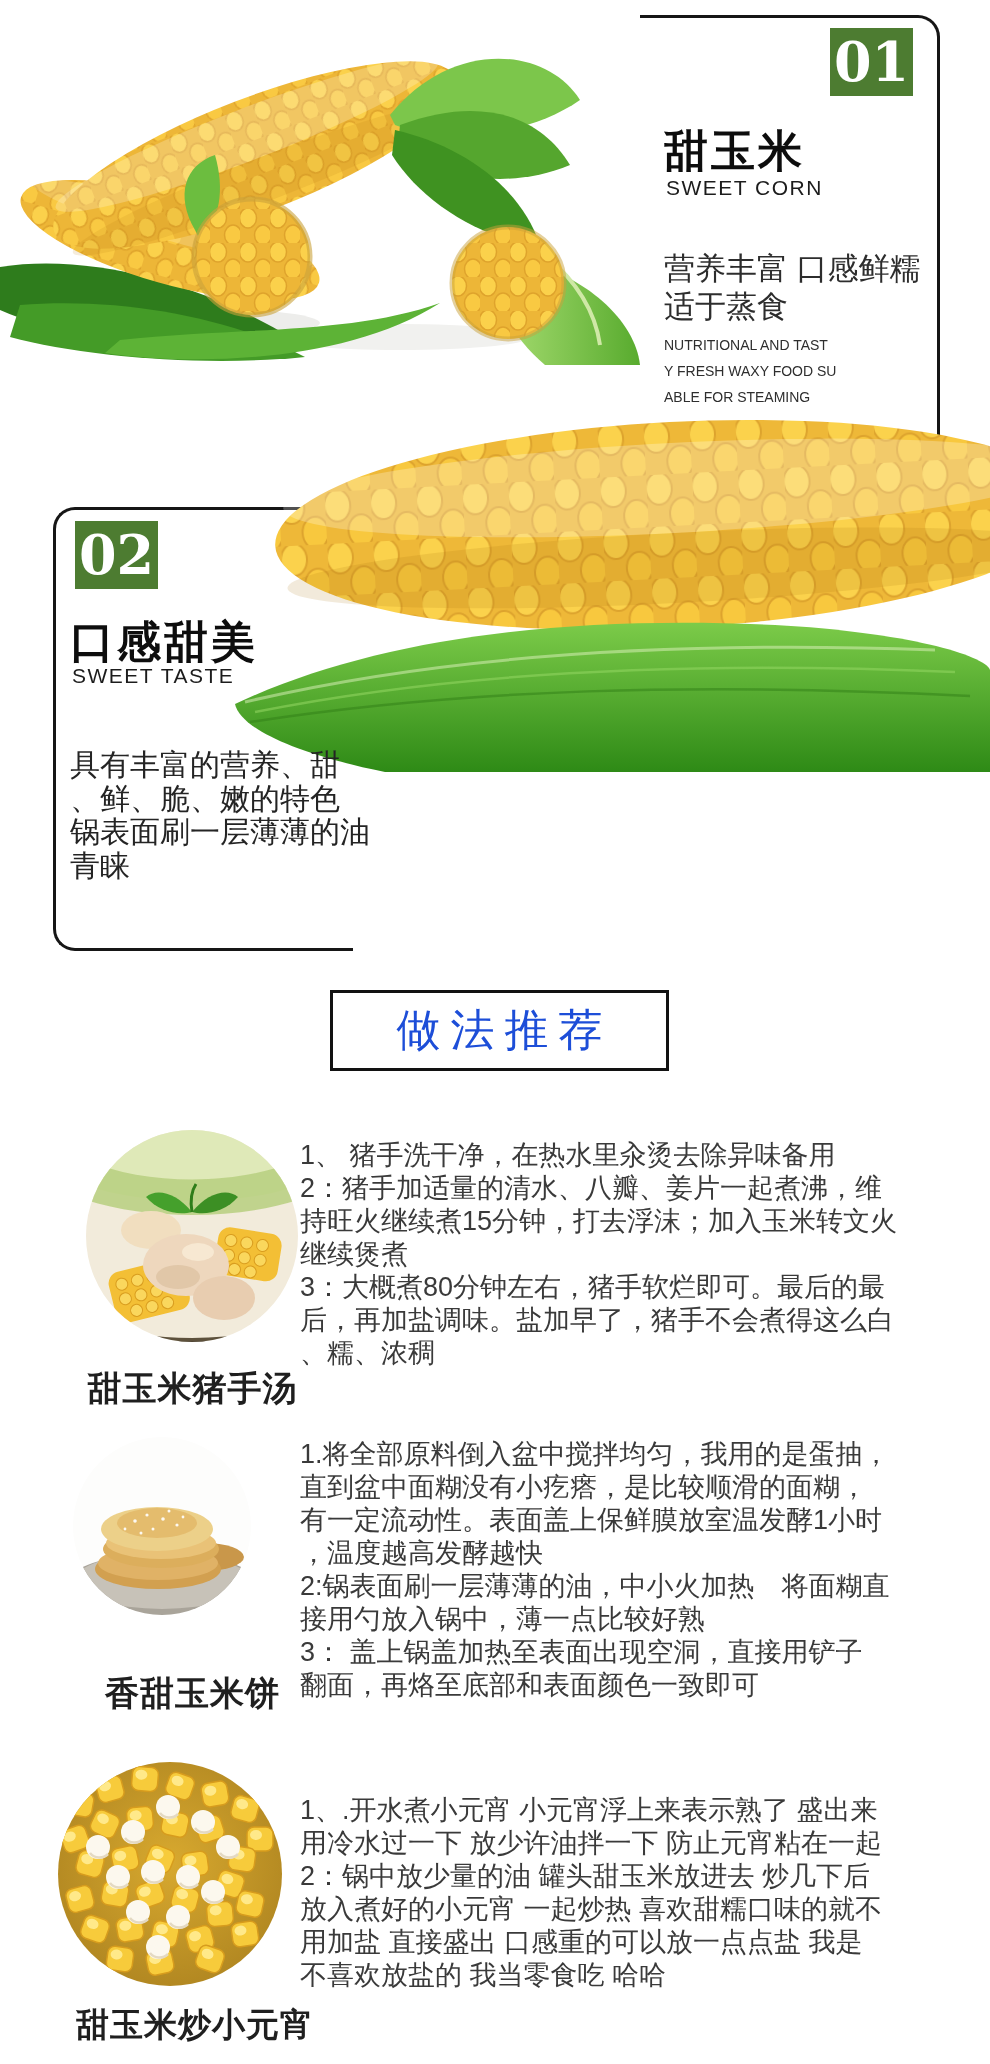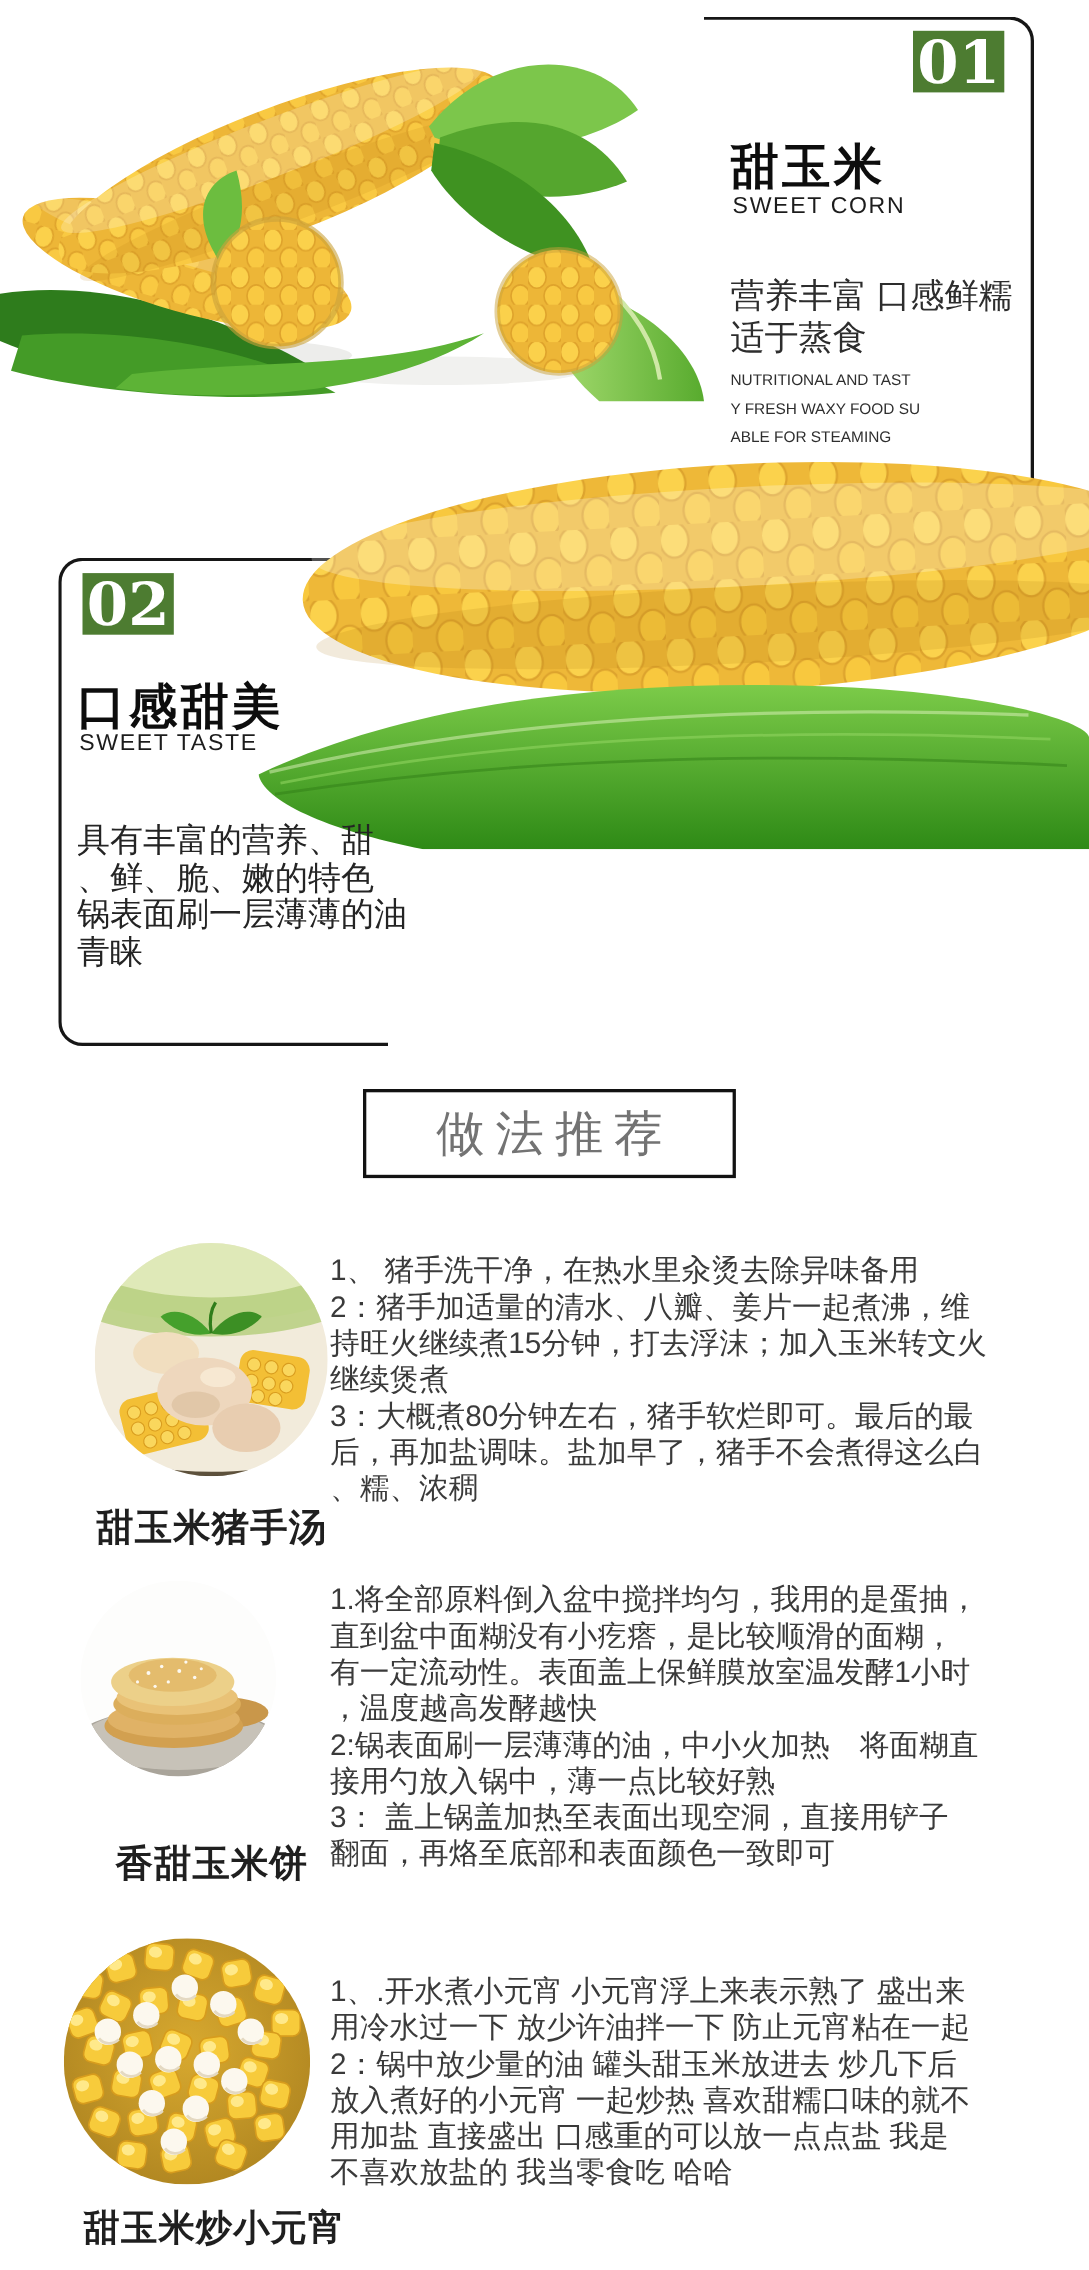--- a/index.html
+++ b/index.html
@@ -4,31 +4,31 @@
 <style>
   html,body{margin:0;padding:0;background:#fff;}
   #page{position:relative;width:990px;height:2064px;background:#ffffff;overflow:hidden;
         font-family:"Liberation Sans",sans-serif;}
   .abs{position:absolute;}
   
   .frame1{left:640px;top:15px;width:297px;height:443px;border:3px solid #161616;border-left:none;
           border-radius:0 22px 22px 0;}
   .frame2{left:53px;top:507px;width:297px;height:438px;border:3px solid #161616;border-right:none;
           border-radius:22px 0 0 22px;}
-  .badge{width:83px;height:56px;background:#4d7c31;color:#fff;display:flex;align-items:center;
+  .badge{width:83px;height:68px;background:#4d7c31;color:#fff;display:flex;align-items:center;
          justify-content:center;font-family:"DejaVu Serif","Liberation Serif",serif;
          font-weight:bold;font-size:54px;}
   .sec-title{font-size:44px;font-weight:900;color:#0d0d0d;letter-spacing:3px;white-space:nowrap;}
   .sec-sub{font-size:21px;color:#1c1c1c;letter-spacing:1.5px;white-space:nowrap;}
   .cn-line{font-size:31px;line-height:38px;color:#2d2d2d;white-space:nowrap;}
   .en-line{font-size:14px;line-height:26px;color:#2e2e2e;white-space:nowrap;}
   .cn2-line{font-size:30px;line-height:33.5px;color:#242424;white-space:nowrap;}
   .hdr-box{left:330px;top:990px;width:333px;height:75px;border:3px solid #121212;
            display:flex;align-items:center;justify-content:center;}
-  .hdr-text{font-family:"DejaVu Serif","Liberation Serif",serif;font-size:44px;color:#737373;
+  .hdr-text{font-family:"DejaVu Serif","Liberation Serif",serif;font-size:44px;color:#1d4ed8;
             letter-spacing:10px;padding-left:10px;}
   .r-line{font-size:27px;line-height:33px;color:#3a3a3a;white-space:nowrap;}
   .r-caption{font-size:34px;font-weight:700;color:#1f1f1f;text-align:center;letter-spacing:1px;white-space:nowrap;}
   .circle{border-radius:50%;overflow:hidden;}
   svg{display:block;}
 </style>
 </head>
 <body>
 
 <div id="page">

